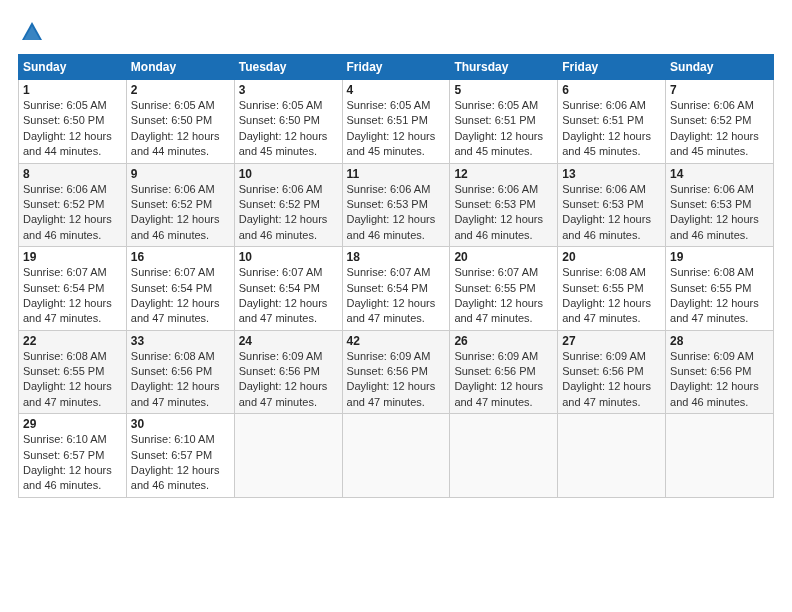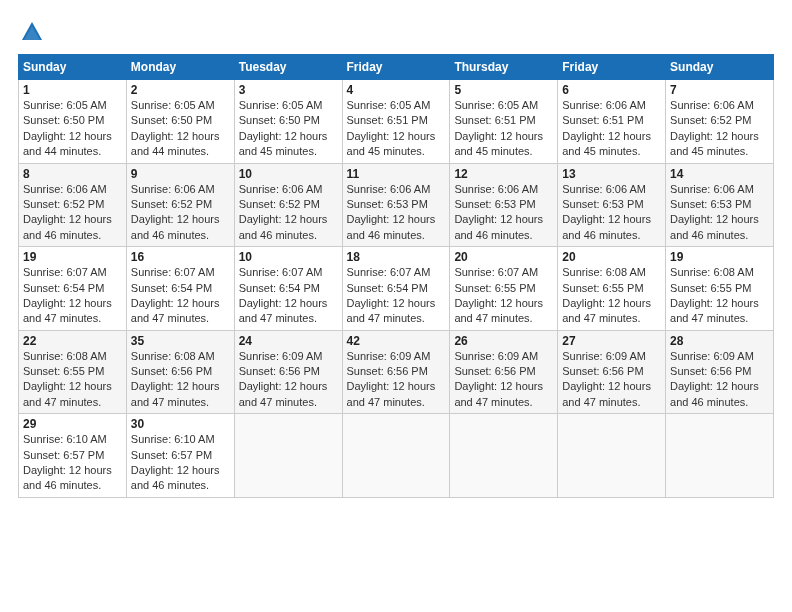--- a/index.html
+++ b/index.html
@@ -226,21 +226,21 @@
             <span class="day-num">19</span>
             <div class="day-detail">Sunrise: 6:08 AM<br>Sunset: 6:55 PM<br>Daylight: 12 hours and 47 minutes.</div>
           </td>
         </tr>
         <tr>
           <td>
             <span class="day-num">22</span>
             <div class="day-detail">Sunrise: 6:08 AM<br>Sunset: 6:55 PM<br>Daylight: 12 hours and 47 minutes.</div>
           </td>
           <td>
-            <span class="day-num">35</span>
+            <span class="day-num">33</span>
             <div class="day-detail">Sunrise: 6:08 AM<br>Sunset: 6:56 PM<br>Daylight: 12 hours and 47 minutes.</div>
           </td>
           <td>
             <span class="day-num">24</span>
             <div class="day-detail">Sunrise: 6:09 AM<br>Sunset: 6:56 PM<br>Daylight: 12 hours and 47 minutes.</div>
           </td>
           <td>
             <span class="day-num">42</span>
             <div class="day-detail">Sunrise: 6:09 AM<br>Sunset: 6:56 PM<br>Daylight: 12 hours and 47 minutes.</div>
           </td>

